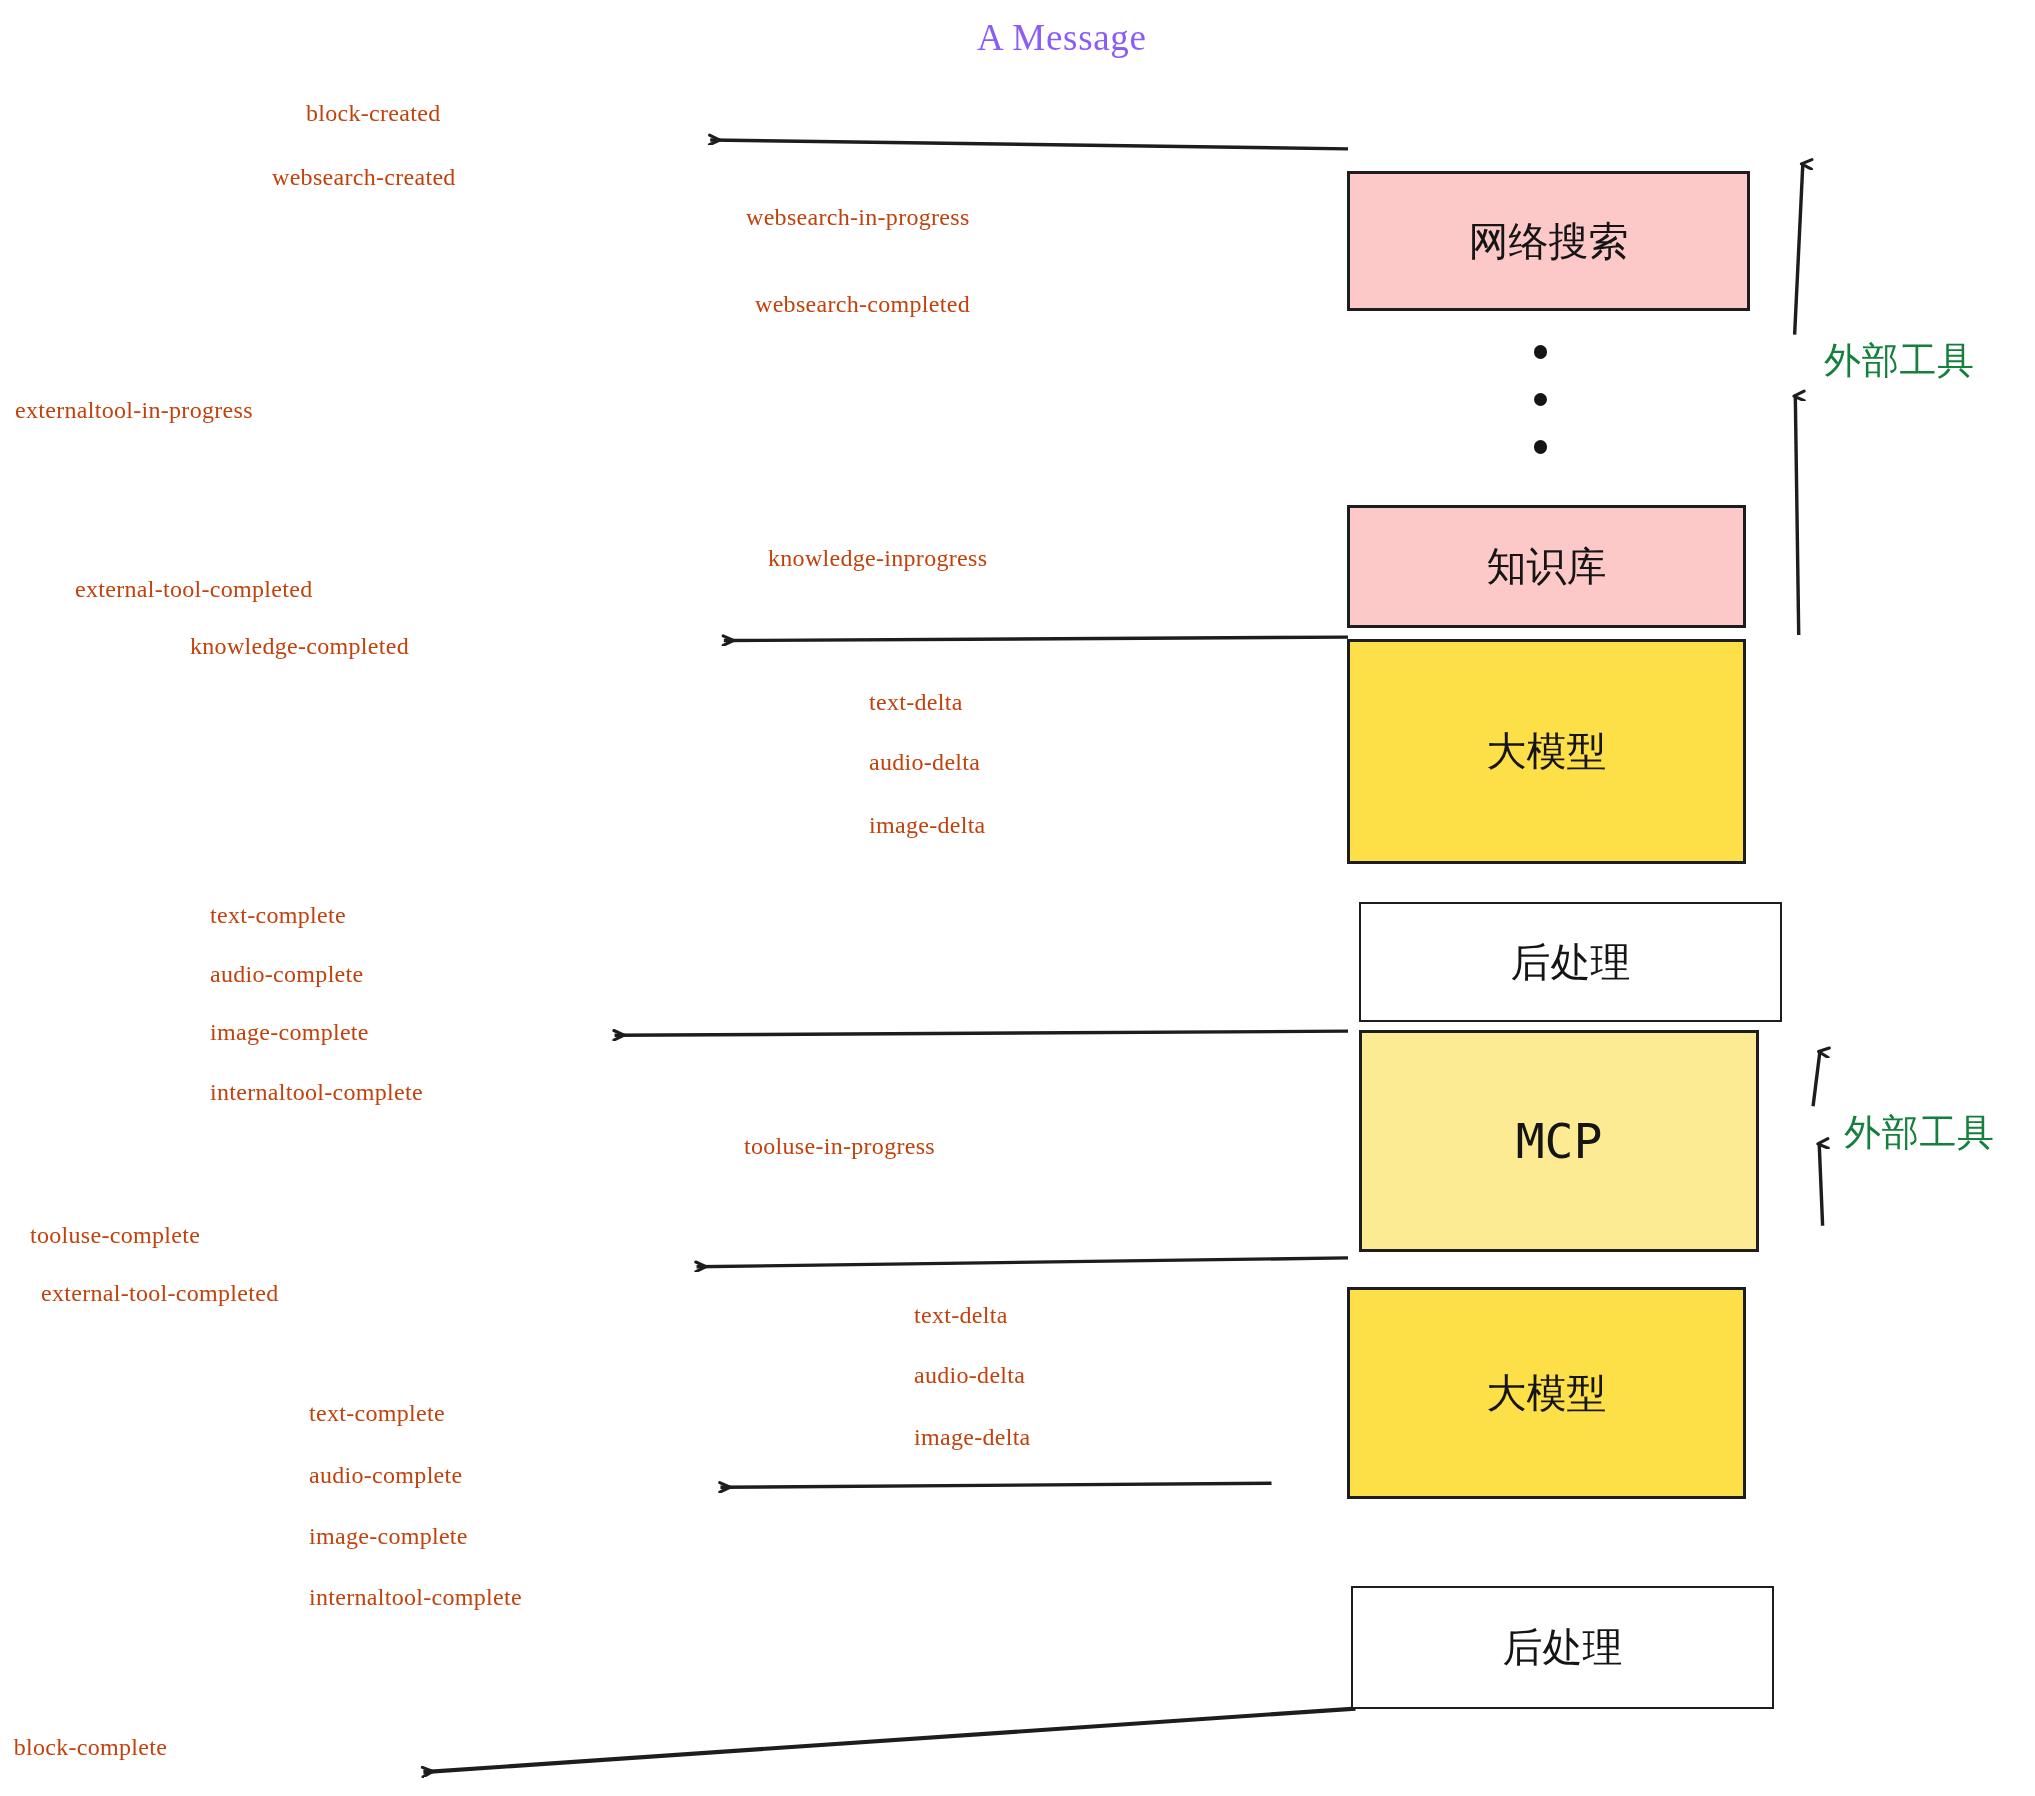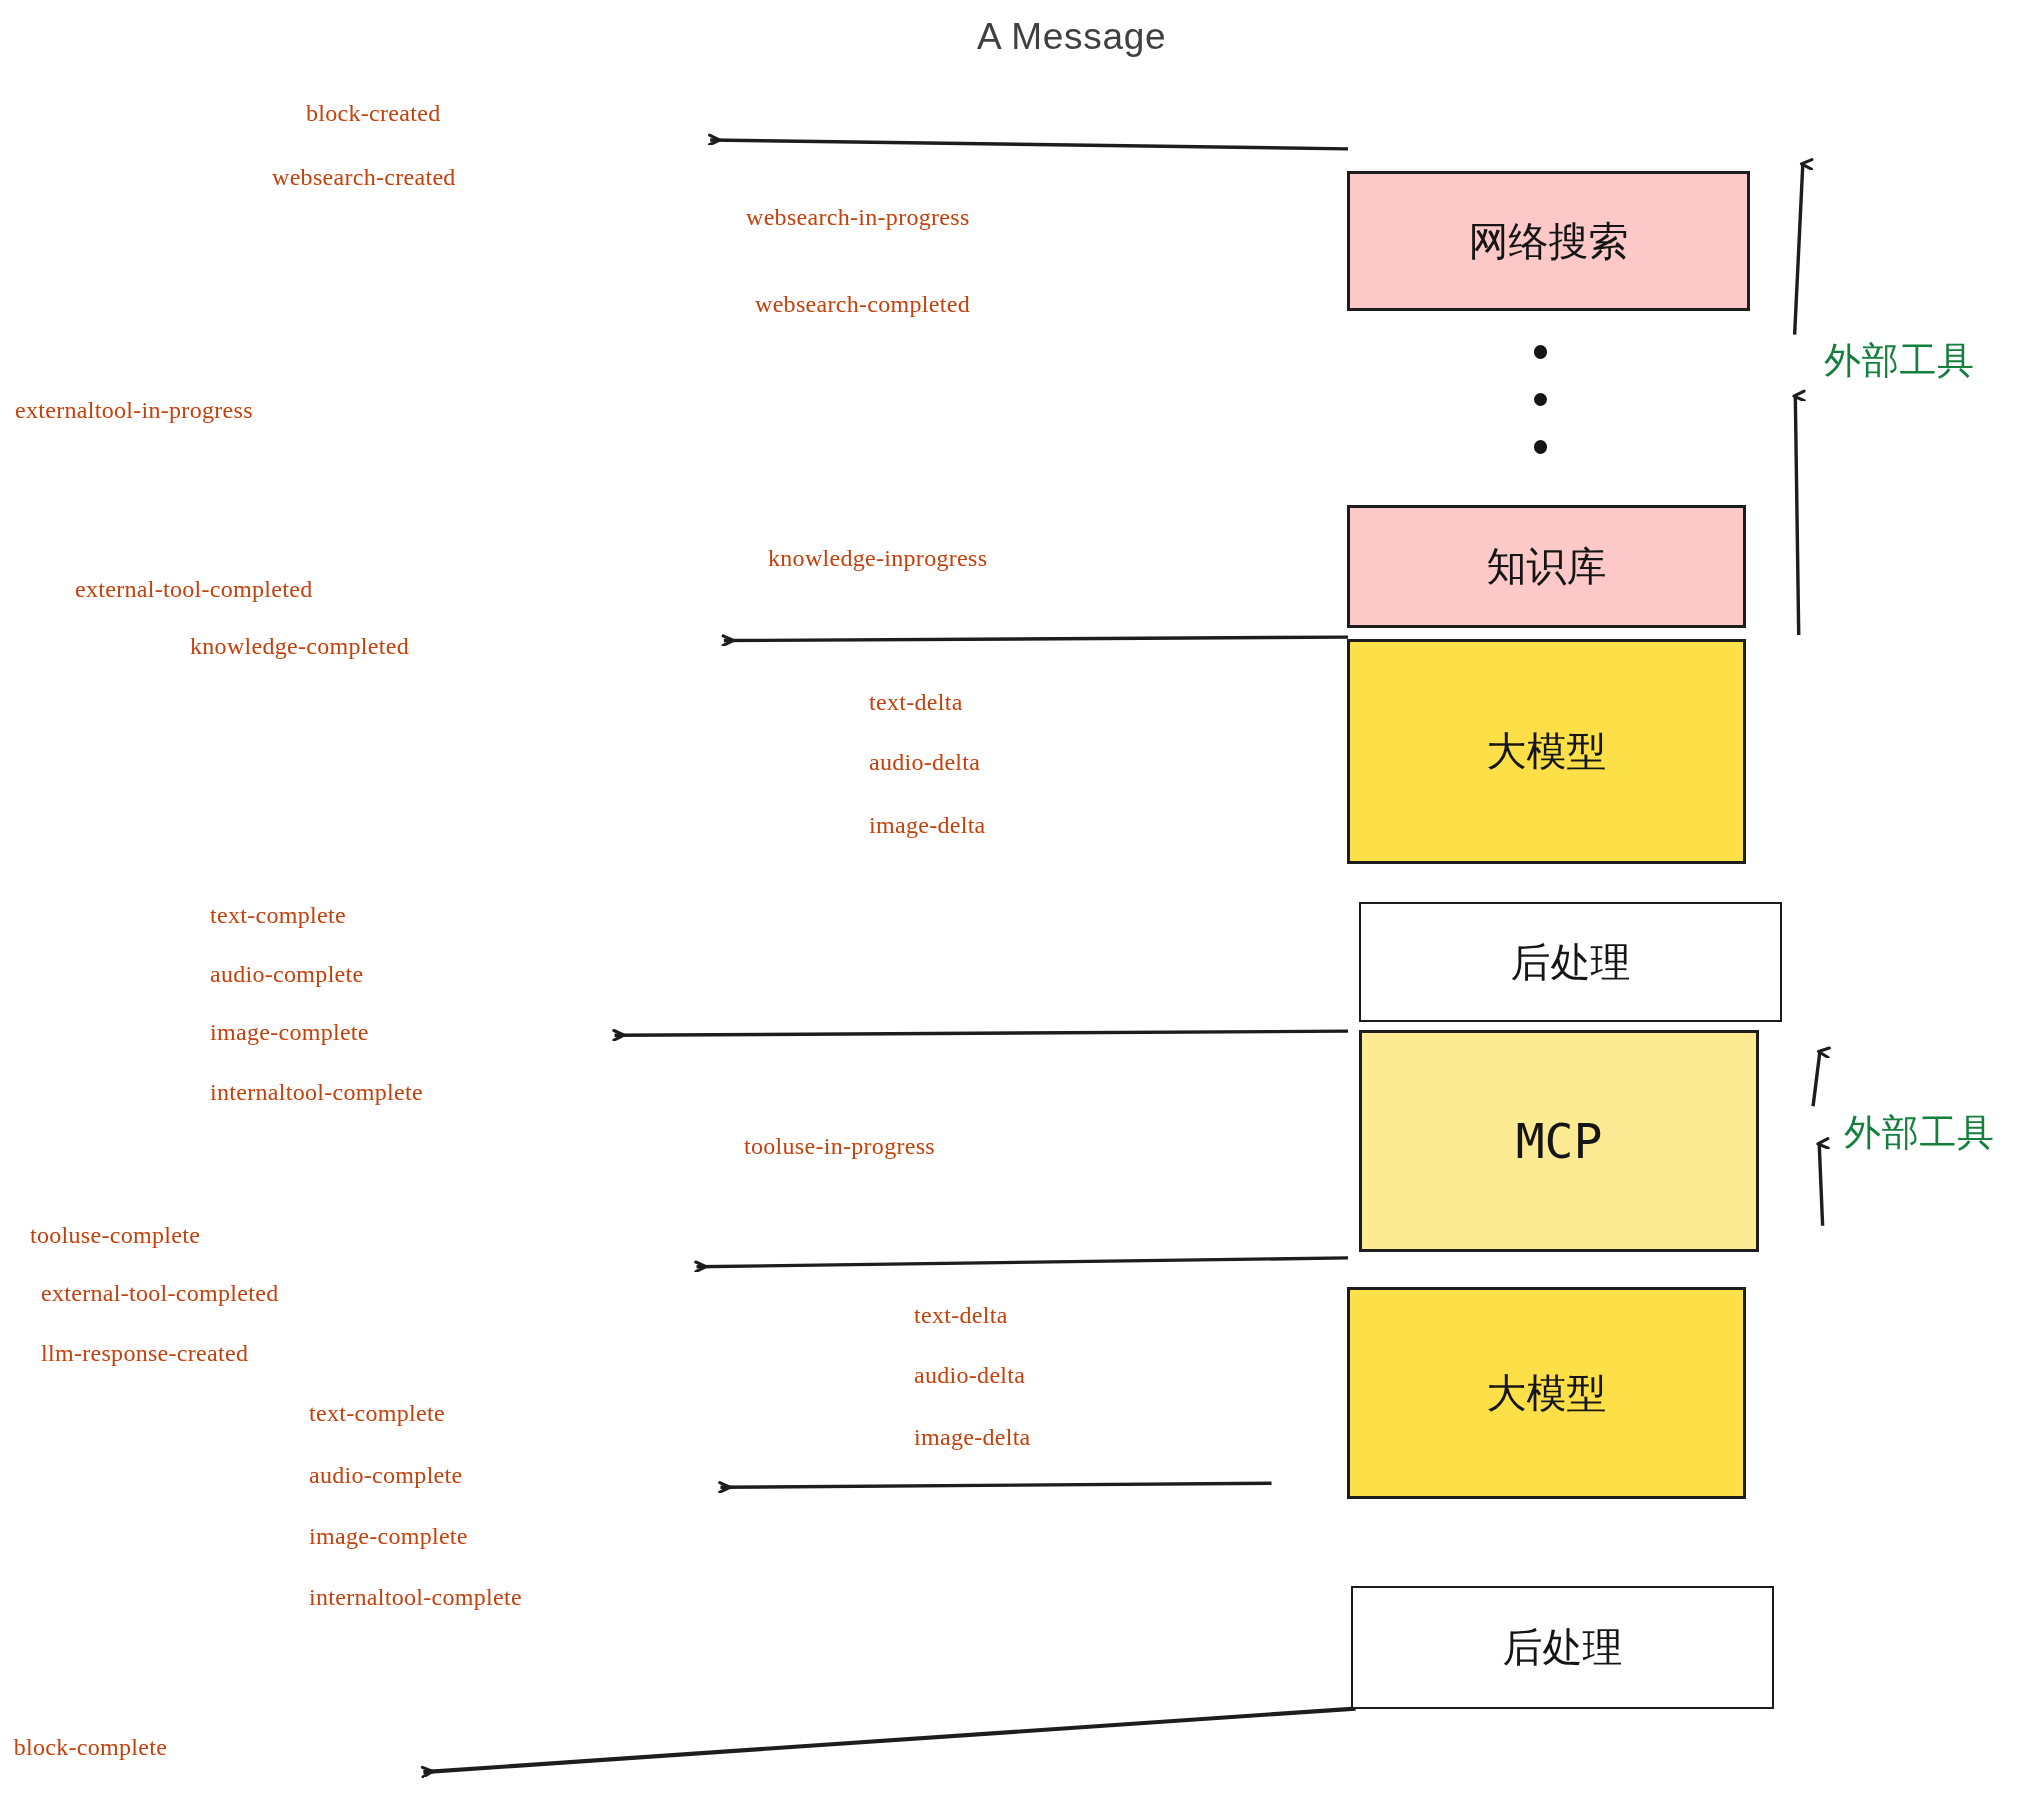--- a/index.html
+++ b/index.html
@@ -22,23 +22,23 @@
     font-family: Liberation Serif, serif;
     font-size: 24px;
     line-height: 1.0;
     color: #c2410c;
     white-space: nowrap;
     letter-spacing: 0.3px;
   }
 
   .title {
     position: absolute;
-    font-family: Liberation Sans, sans-serif;
+    font-family: Liberation Serif, serif;
     font-size: 37px;
-    color: #404040;
+    color: #8b5cf6;
     white-space: nowrap;
     letter-spacing: 0.7px;
     text-align: center;
   }
 
   .cn-label {
     position: absolute;
     font-family: "DejaVu Sans", sans-serif;
     font-size: 37px;
     color: #15803d;
@@ -184,21 +184,20 @@
 
   <div class="evt" style="left:210px; top:903px;">text-complete</div>
   <div class="evt" style="left:210px; top:962px;">audio-complete</div>
   <div class="evt" style="left:210px; top:1020px;">image-complete</div>
   <div class="evt" style="left:210px; top:1080px;">internaltool-complete</div>
 
   <div class="evt" style="left:744px; top:1134px;">tooluse-in-progress</div>
 
   <div class="evt" style="left:30px; top:1223px;">tooluse-complete</div>
   <div class="evt" style="left:41px; top:1281px;">external-tool-completed</div>
-  <div class="evt" style="left:41px; top:1341px;">llm-response-created</div>
 
   <div class="evt" style="left:914px; top:1303px;">text-delta</div>
   <div class="evt" style="left:914px; top:1363px;">audio-delta</div>
   <div class="evt" style="left:914px; top:1425px;">image-delta</div>
 
   <div class="evt" style="left:309px; top:1401px;">text-complete</div>
   <div class="evt" style="left:309px; top:1463px;">audio-complete</div>
   <div class="evt" style="left:309px; top:1524px;">image-complete</div>
   <div class="evt" style="left:309px; top:1585px;">internaltool-complete</div>
 

